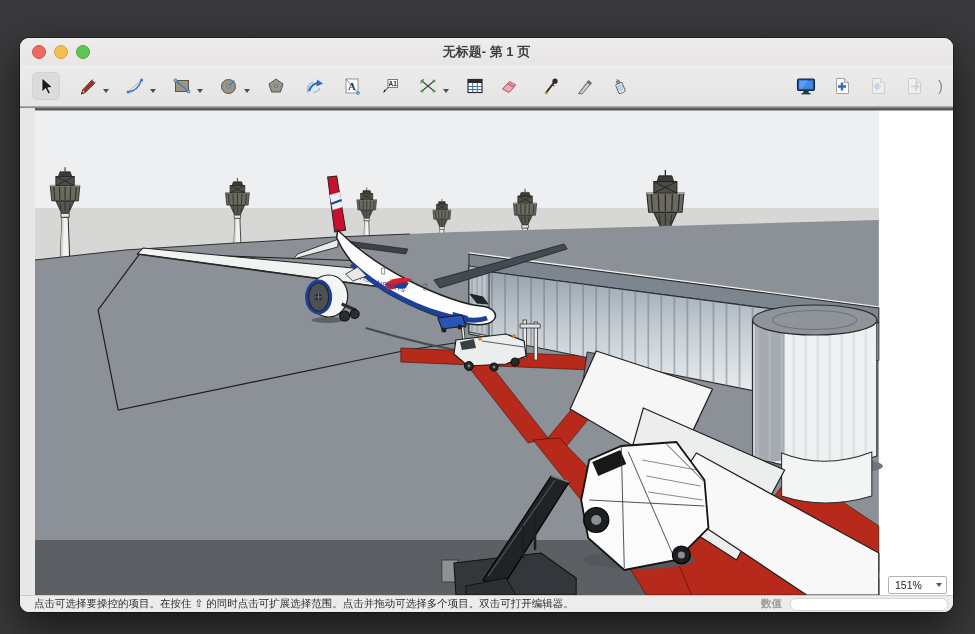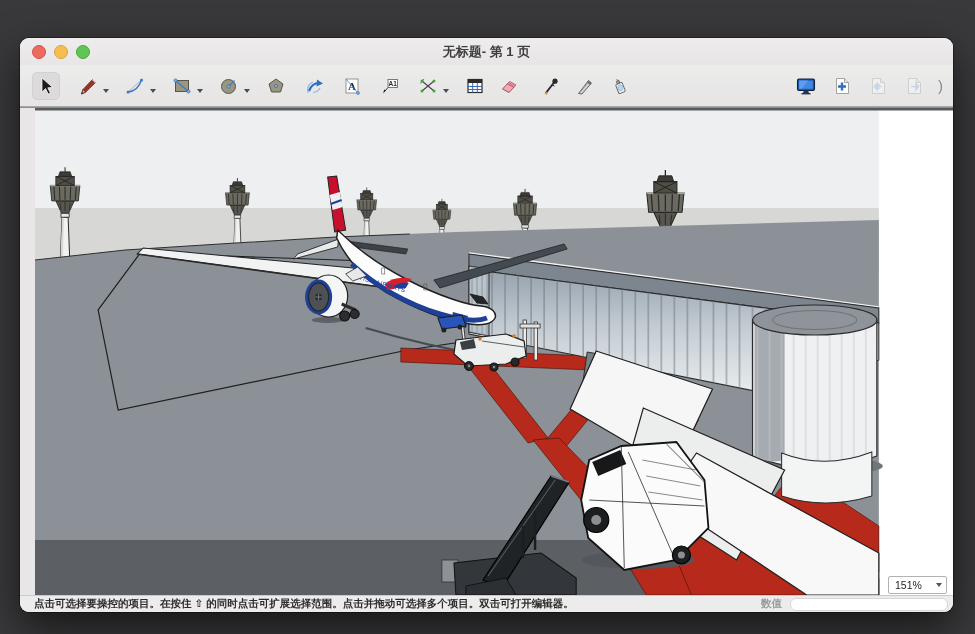--- a/index.html
+++ b/index.html
@@ -40,21 +40,21 @@
   
   .canvas{flex:1 1 auto;position:relative;background:#e8e6e6;border-top:1px solid #8f8d8e;}
   .scene{position:absolute;left:15px;top:0;width:918px;height:100%;}
   .zoomctl{position:absolute;right:6px;bottom:1px;width:47px;height:16px;background:#fff;
     border:1px solid #b3b2b2;border-radius:2px;display:flex;align-items:center;
     justify-content:space-between;padding:0 4px 0 6px;font-size:10.5px;color:#1f1f1f;}
   .zoomctl .chev{width:0;height:0;border-left:3.5px solid transparent;border-right:3.5px solid transparent;border-top:4px solid #555;}
   
   .statusbar{height:16px;flex:0 0 16px;background:#ececec;border-top:1px solid #cbc9c9;
     display:flex;align-items:center;font-size:10.5px;color:#2c2c2c;padding:0 5px 0 14px;}
-  .statushint{white-space:nowrap;overflow:hidden;font-weight:bold;}
+  .statushint{white-space:nowrap;overflow:hidden;}
   .valuelabel{margin-left:auto;color:#9b9b9b;padding-right:8px;white-space:nowrap;font-weight:bold;}
   .valueinput{width:148px;height:11px;border:1px solid #d8d6d6;border-radius:6px;background:#fff;
     font-size:10px;padding:0 4px;outline:none;}
 </style>
 </head>
 <body>
 
 <div class="window">
 
   <div class="titlebar">

